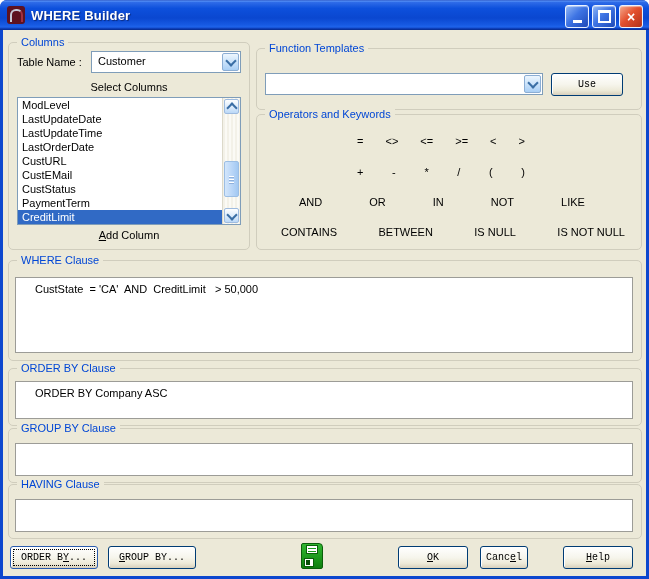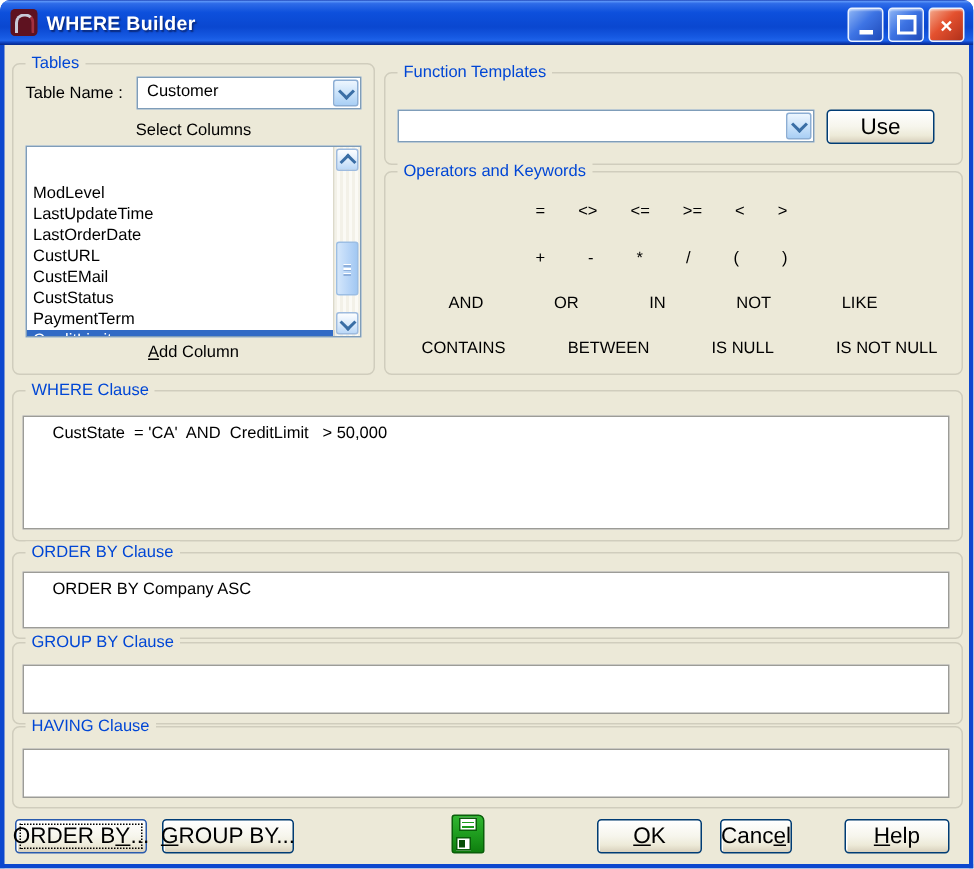--- a/index.html
+++ b/index.html
@@ -64,21 +64,21 @@
     background:linear-gradient(180deg,#EDF6FE 0%,#CBE3FA 50%,#A9CFF5 100%);
     border:1px solid #8CAED4;box-sizing:border-box;
     display:flex;align-items:center;justify-content:center;
   }
   .chev-down{width:6px;height:6px;border-right:2px solid #3A6EA5;border-bottom:2px solid #3A6EA5;transform:rotate(45deg);margin-top:-3px;}
   .chev-up{width:6px;height:6px;border-left:2px solid #3A6EA5;border-top:2px solid #3A6EA5;transform:rotate(45deg);margin-top:3px;}
   .listbox{
     position:absolute;background:#fff;border:1px solid #7F9DB9;box-sizing:border-box;
     overflow:hidden;
   }
-  .list-inner{position:absolute;left:0;top:0;right:17px;bottom:0;margin-top:24px;}
+  .list-inner{position:absolute;left:0;top:0;right:17px;bottom:0;}
   .list-item{height:14px;line-height:14px;padding-left:4px;white-space:nowrap;cursor:default;}
   .list-item.selected{background:#316AC5;color:#fff;}
   .scrollbar{
     position:absolute;top:0;right:0;bottom:0;width:17px;
     background:repeating-linear-gradient(90deg,#F3F1E8 0 2px,#FBFAF5 2px 4px);
     border-left:1px solid #DCD9CA;
   }
   .sb-btn{
     position:absolute;left:1px;right:1px;height:15px;border-radius:2px;
     background:linear-gradient(180deg,#FDFEFF 0%,#D8E9FB 60%,#BBD8F7 100%);
@@ -93,21 +93,21 @@
   }
   .sb-grip{position:absolute;left:4px;right:4px;top:14px;height:8px;
     background:repeating-linear-gradient(180deg,#FFFFFF 0 1px,#8FB0DC 1px 2px,transparent 2px 3px);}
   .link-label{position:absolute;text-align:center;cursor:pointer;}
   .mn{text-decoration:underline;}
   .xp-btn{
     position:absolute;height:23px;border:1px solid #003C74;border-radius:3px;
     background:linear-gradient(180deg,#FFFFFF 0%,#F6F5EC 50%,#EDEAD8 78%,#D8D0BC 100%);
     box-shadow:inset 1px 1px 0 #FFFFFF;
     display:flex;align-items:center;justify-content:center;
-    font-size:15px;cursor:pointer;box-sizing:border-box;white-space:pre;
+    font-size:10px;cursor:pointer;box-sizing:border-box;white-space:pre;font-family:Liberation Mono, monospace;
   }
   .xp-btn.focused{outline:1px dotted #000;outline-offset:-4px;border-color:#2A5BAD;}
   .ops-row{position:absolute;display:flex;justify-content:space-between;}
   .op{cursor:pointer;white-space:nowrap;}
   .clausebox{
     position:absolute;background:#fff;border:1px solid #9C9C97;box-sizing:border-box;
     padding:5px 19px;white-space:pre-wrap;overflow:hidden;cursor:text;
   }
   
   .save-btn{position:absolute;width:22px;height:26px;cursor:pointer;}
@@ -146,33 +146,34 @@
       <div class="cap-btn red">
           <span class="glyph-close">×</span>
         </div>
     </div>
   </div>
 
   <div class="frame">
     <div class="client">
 
       <div class="groupbox" style="left:5px;top:12px;width:240px;height:206px;">
-        <span class="gcap">Tables</span>
+        <span class="gcap">Columns</span>
         <span class="label" style="left:8px;top:13px;">Table Name :</span>
         <div class="combobox" style="left:82px;top:8px;width:150px;">
           <span class="combo-value">Customer</span>
           <span class="combo-btn">
               <span class="chev-down"></span>
             </span>
         </div>
         <div class="label" style="left:0;top:38px;width:100%;text-align:center;">Select Columns</div>
 
         <div class="listbox" style="left:8px;top:54px;width:224px;height:128px;">
           <div class="list-inner">
             <div class="list-item">ModLevel</div>
+            <div class="list-item">LastUpdateDate</div>
             <div class="list-item">LastUpdateTime</div>
             <div class="list-item">LastOrderDate</div>
             <div class="list-item">CustURL</div>
             <div class="list-item">CustEMail</div>
             <div class="list-item">CustStatus</div>
             <div class="list-item">PaymentTerm</div>
             <div class="list-item selected">CreditLimit</div>
           </div>
           <div class="scrollbar">
             <div class="sb-btn sb-up">

